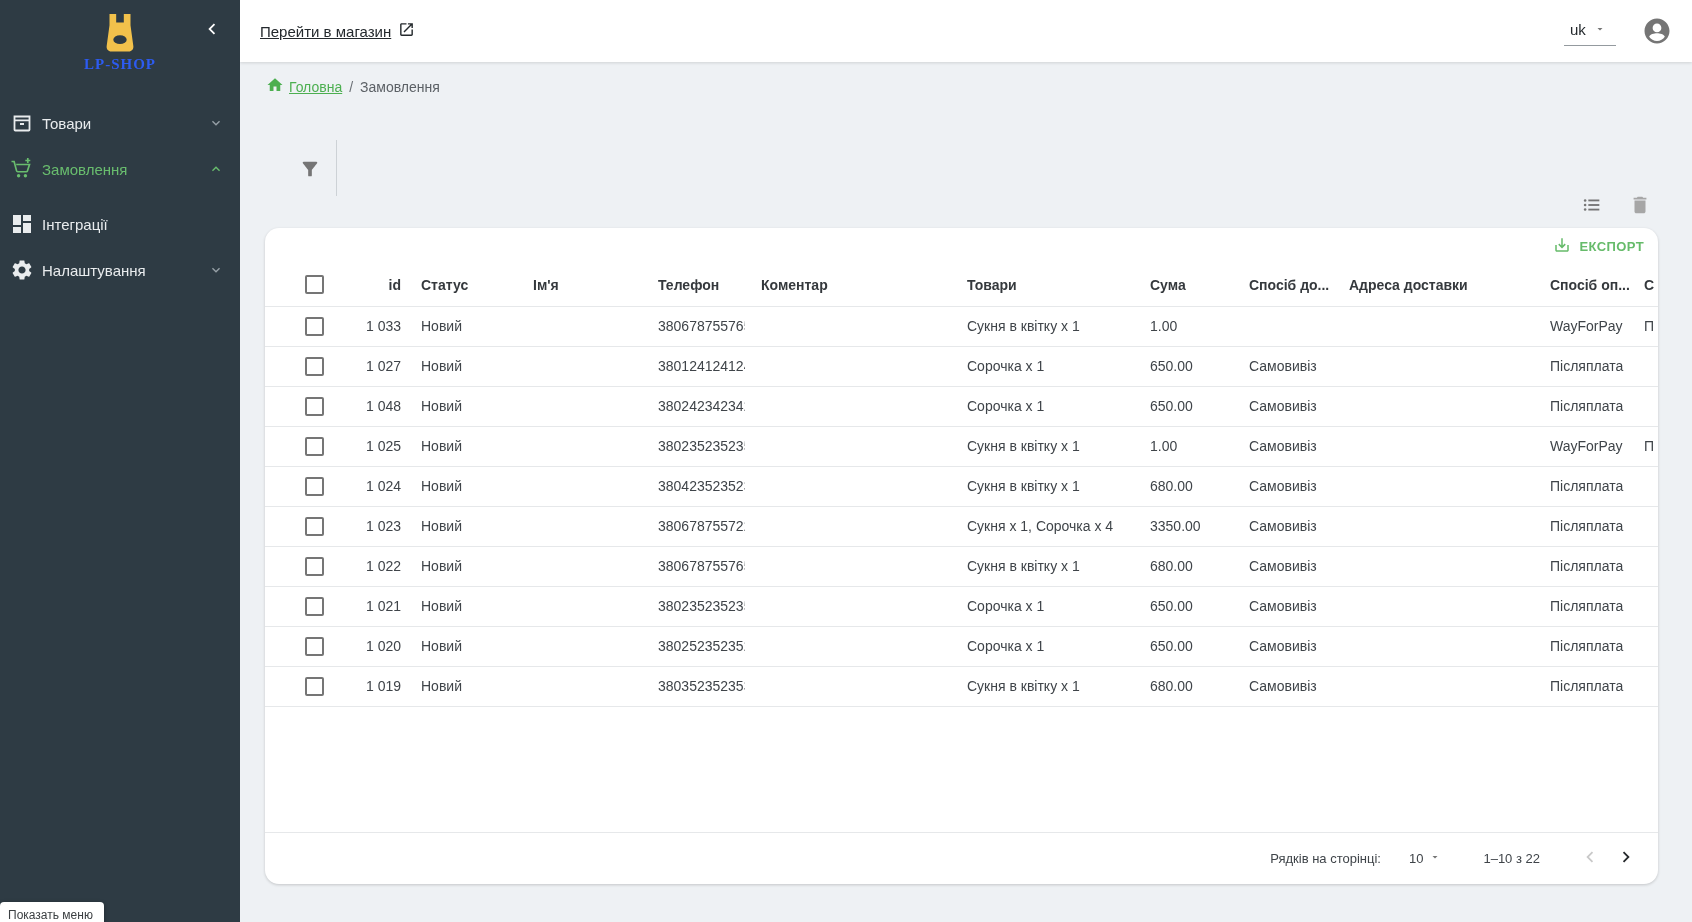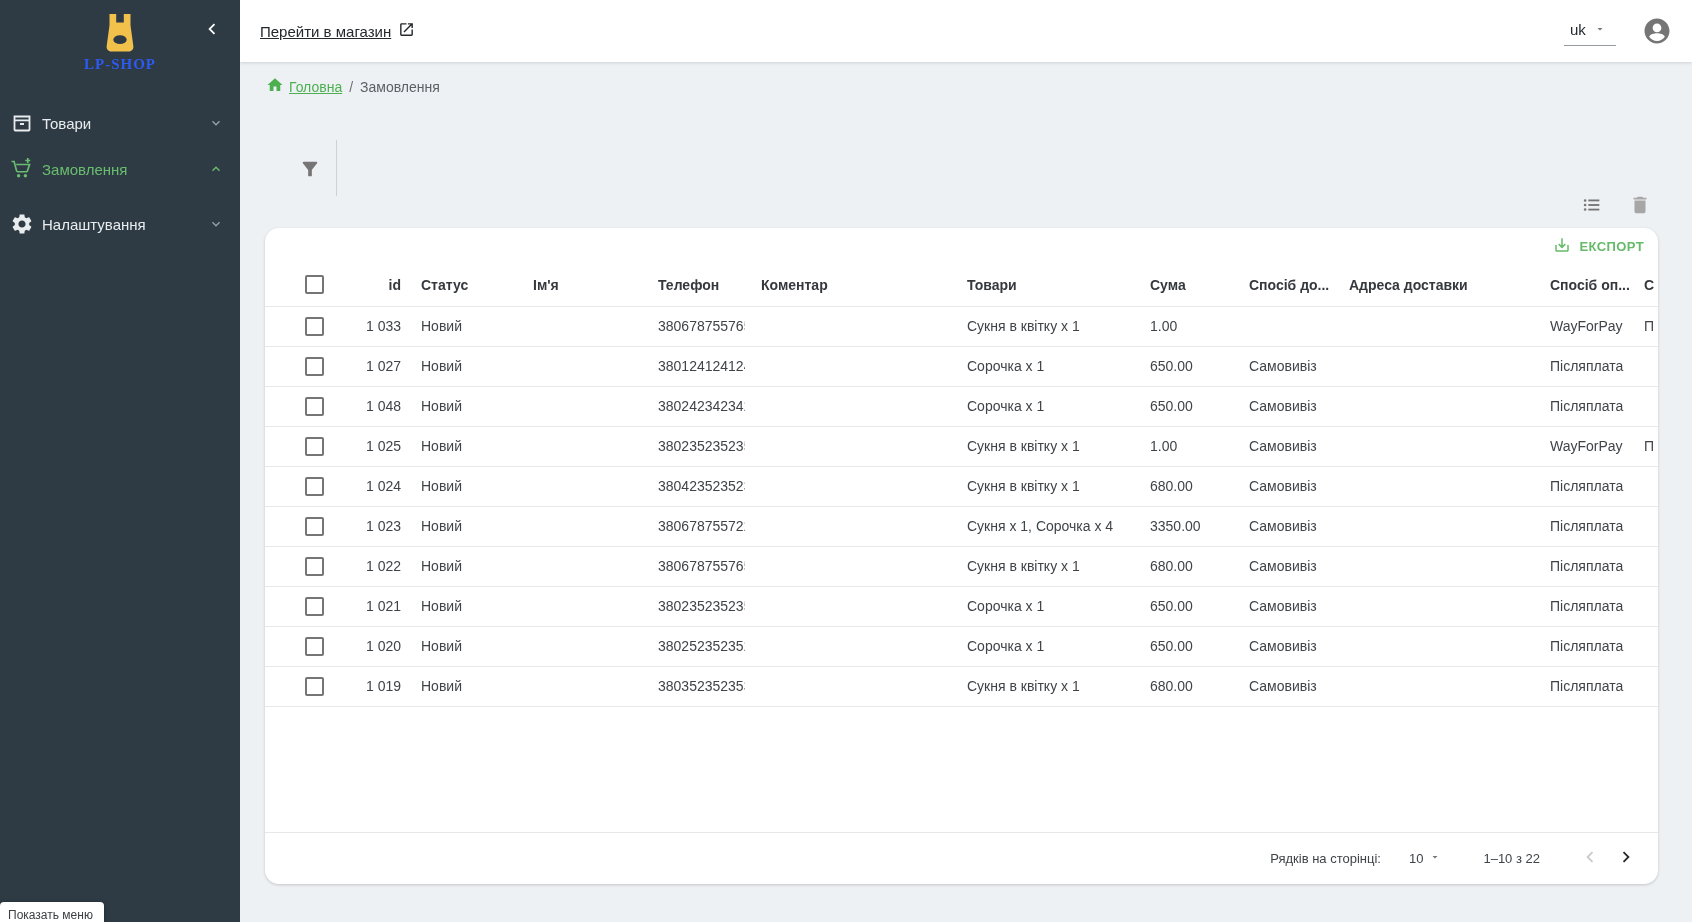--- a/index.html
+++ b/index.html
@@ -112,20 +112,28 @@
         </svg>
       </span>
       <span class="ni-label">Замовлення</span>
       <span class="ni-chev">
         <svg width="16" height="16" viewBox="0 0 24 24">
             <path d="M7.4 15.4 12 10.8l4.6 4.6L18 14l-6-6-6 6z" fill="#69bd6e"></path>
           </svg>
       </span>
     </div>
     <div class="nav-gap"></div>
+    <div class="nav-item">
+      <span class="ni-icon">
+        <svg width="24" height="24" viewBox="0 0 24 24">
+            <path d="M3 13h8V3H3v10zm0 8h8v-6H3v6zm10 0h8V11h-8v10zm0-18v6h8V3h-8z" fill="#e9ecee"></path>
+          </svg>
+      </span>
+      <span class="ni-label">Інтеграції</span>
+    </div>
     <div class="nav-item">
       <span class="ni-icon">
         <svg width="24" height="24" viewBox="0 0 24 24">
             <path fill="#e9ecee" d="M19.14 12.94c.04-.3.06-.61.06-.94 0-.32-.02-.64-.07-.94l2.03-1.58c.18-.14.23-.41.12-.61l-1.92-3.32c-.12-.22-.37-.29-.59-.22l-2.39.96c-.5-.38-1.03-.7-1.62-.94l-.36-2.54c-.04-.24-.24-.41-.48-.41h-3.84c-.24 0-.43.17-.47.41l-.36 2.54c-.59.24-1.13.57-1.62.94l-2.39-.96c-.22-.08-.47 0-.59.22L2.74 8.87c-.12.21-.08.47.12.61l2.03 1.58c-.05.3-.09.63-.09.94s.02.64.07.94l-2.03 1.58c-.18.14-.23.41-.12.61l1.92 3.32c.12.22.37.29.59.22l2.39-.96c.5.38 1.03.7 1.62.94l.36 2.54c.05.24.24.41.48.41h3.84c.24 0 .44-.17.47-.41l.36-2.54c.59-.24 1.13-.56 1.62-.94l2.39.96c.22.08.47 0 .59-.22l1.92-3.32c.12-.22.07-.47-.12-.61l-2.01-1.58zM12 15.6c-1.98 0-3.6-1.62-3.6-3.6s1.62-3.6 3.6-3.6 3.6 1.62 3.6 3.6-1.62 3.6-3.6 3.6z"></path>
           </svg>
       </span>
       <span class="ni-label">Налаштування</span>
       <span class="ni-chev">
         <svg width="16" height="16" viewBox="0 0 24 24">
             <path d="M7.4 8.6 12 13.2l4.6-4.6L18 10l-6 6-6-6z" fill="#97a1a8"></path>

